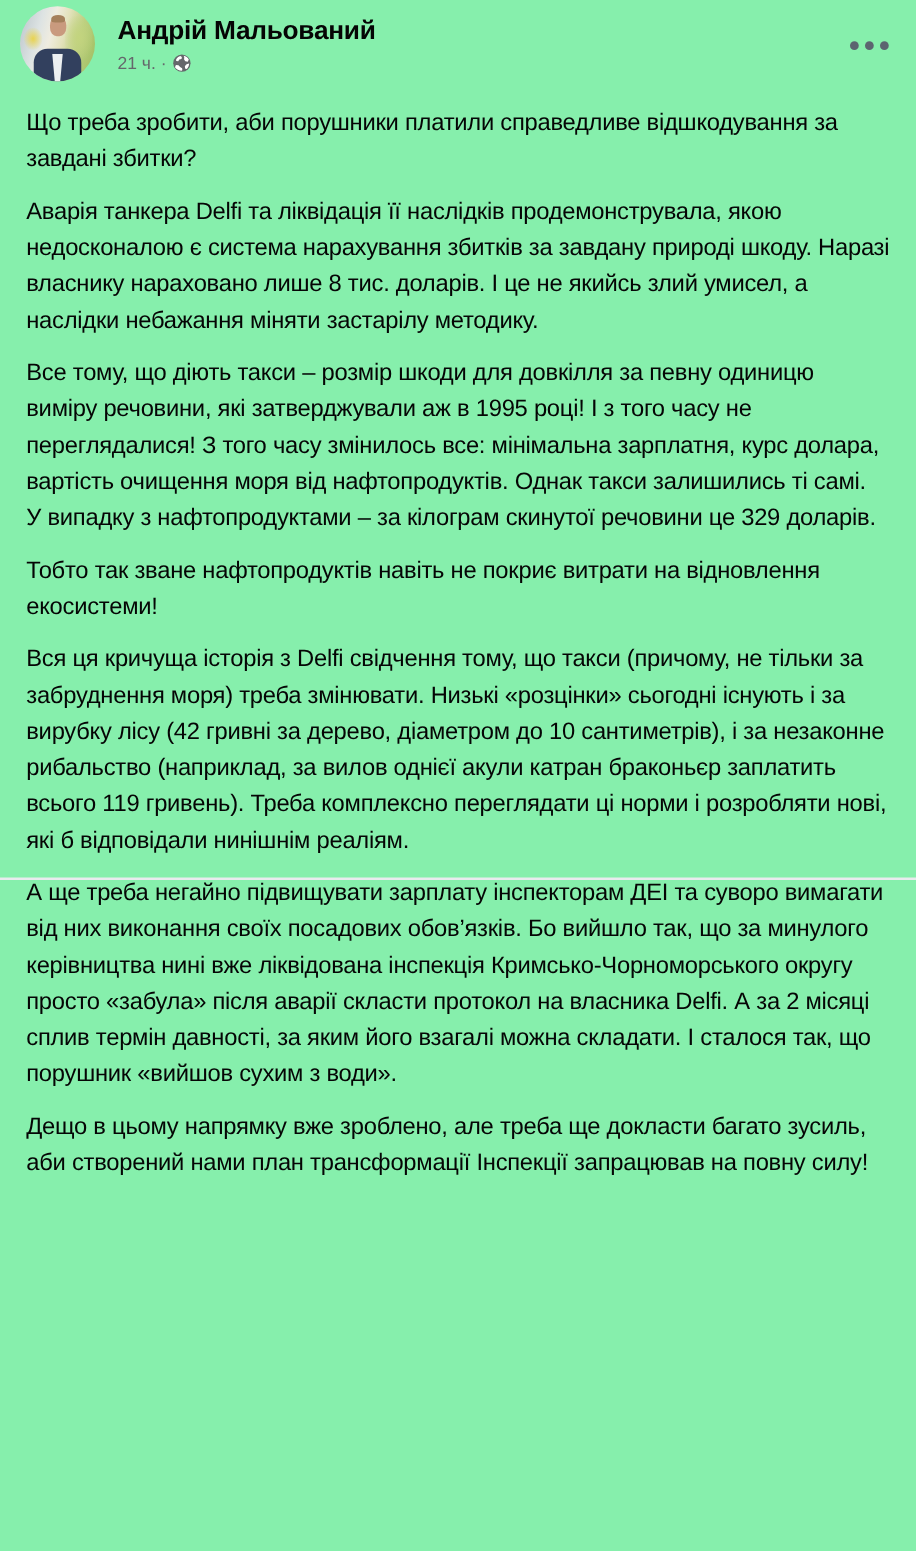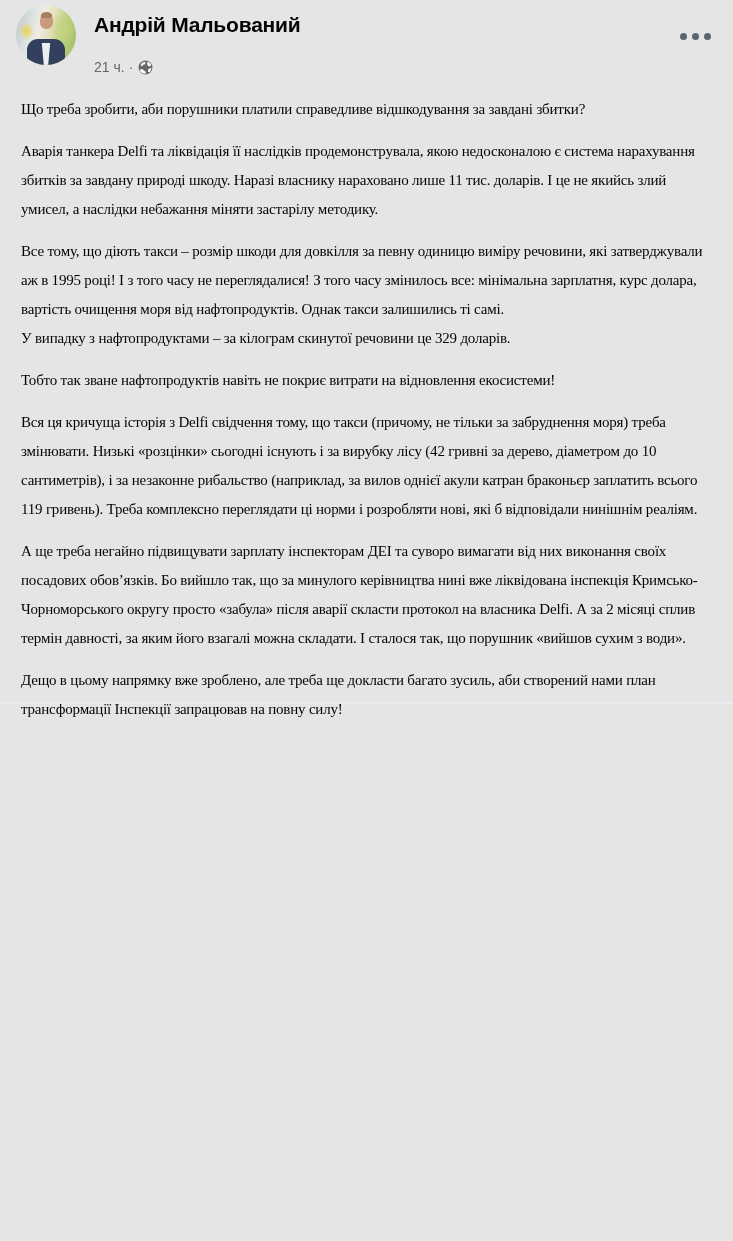--- a/index.html
+++ b/index.html
@@ -7,21 +7,21 @@
   body {
     width: 733px;
     height: 1241px;
     overflow: hidden;
     font-family: "Liberation Sans", "DejaVu Sans", sans-serif;
     position: relative;
   }
   .post {
     width: 733px;
     height: 100%;
-    background: #e5e5e5;
+    background: #86efac;
     position: relative;
   }
 
   
   .post-header {
     display: flex;
     align-items: flex-start;
     padding: 5px 16px 0 16px;
     position: relative;
   }
@@ -77,21 +77,21 @@
   .author-name {
     font-size: 21px;
     font-weight: bold;
     color: #050505;
     line-height: 26px;
     letter-spacing: -0.2px;
     cursor: pointer;
     display: inline-block;
   }
   .post-meta {
-    margin-top: 20px;
+    margin-top: 3px;
     display: flex;
     align-items: center;
     gap: 4px;
     font-size: 14px;
     color: #65676b;
     line-height: 18px;
   }
   .post-meta .time-label { cursor: pointer; }
   .globe-icon { display: inline-flex; color: #65676b; margin-left: 1px; }
 
@@ -109,27 +109,26 @@
     background: #5c6470;
     display: inline-block;
     margin: 0 2.5px;
   }
 
   
   .post-body {
     padding: 19px 21px 0 21px;
   }
   .post-body p {
-    font-size: 15px;
+    font-size: 19px;
     line-height: 29px;
     letter-spacing: -0.2px;
     color: #050505;
     margin: 0 0 13px 0;
     white-space: pre-line;
-    font-family: Liberation Serif, serif;
   }
   .post-body p:last-child { margin-bottom: 12px; }
 
   
   .seam {
     position: absolute;
     left: 0; top: 702px;
     width: 100%; height: 2px;
     background: #e9ebee;
     pointer-events: none;
@@ -169,21 +168,21 @@
 
     <button class="menu-button" aria-label="options">
       <span></span>
         <span></span>
         <span></span>
     </button>
   </div>
 
   <div class="post-body">
     <p>Що треба зробити, аби порушники платили справедливе відшкодування за завдані збитки?</p>
-    <p>Аварія танкера Delfi та ліквідація її наслідків продемонструвала, якою недосконалою є система нарахування збитків за завдану природі шкоду. Наразі власнику нараховано лише 11 тис. доларів. І це не якийсь злий умисел, а наслідки небажання міняти застарілу методику.</p>
+    <p>Аварія танкера Delfi та ліквідація її наслідків продемонструвала, якою недосконалою є система нарахування збитків за завдану природі шкоду. Наразі власнику нараховано лише 8 тис. доларів. І це не якийсь злий умисел, а наслідки небажання міняти застарілу методику.</p>
     <p>Все тому, що діють такси – розмір шкоди для довкілля за певну одиницю виміру речовини, які затверджували аж в 1995 році! І з того часу не переглядалися! З того часу змінилось все: мінімальна зарплатня, курс долара, вартість очищення моря від нафтопродуктів. Однак такси залишились ті самі.
 У випадку з нафтопродуктами – за кілограм скинутої речовини це 329 доларів.</p>
     <p>Тобто так зване нафтопродуктів навіть не покриє витрати на відновлення екосистеми!</p>
     <p>Вся ця кричуща історія з Delfi свідчення тому, що такси (причому, не тільки за забруднення моря) треба змінювати. Низькі «розцінки» сьогодні існують і за вирубку лісу (42 гривні за дерево, діаметром до 10 сантиметрів), і за незаконне рибальство (наприклад, за вилов однієї акули катран браконьєр заплатить всього 119 гривень). Треба комплексно переглядати ці норми і розробляти нові, які б відповідали нинішнім реаліям.</p>
     <p>А ще треба негайно підвищувати зарплату інспекторам ДЕІ та суворо вимагати від них виконання своїх посадових обов’язків. Бо вийшло так, що за минулого керівництва нині вже ліквідована інспекція Кримсько-Чорноморського округу просто «забула» після аварії скласти протокол на власника Delfi. А за 2 місяці сплив термін давності, за яким його взагалі можна складати. І сталося так, що порушник «вийшов сухим з води».</p>
     <p>Дещо в цьому напрямку вже зроблено, але треба ще докласти багато зусиль, аби створений нами план трансформації Інспекції запрацював на повну силу!</p>
   </div>
 
   <div class="seam"></div>
 </div>

